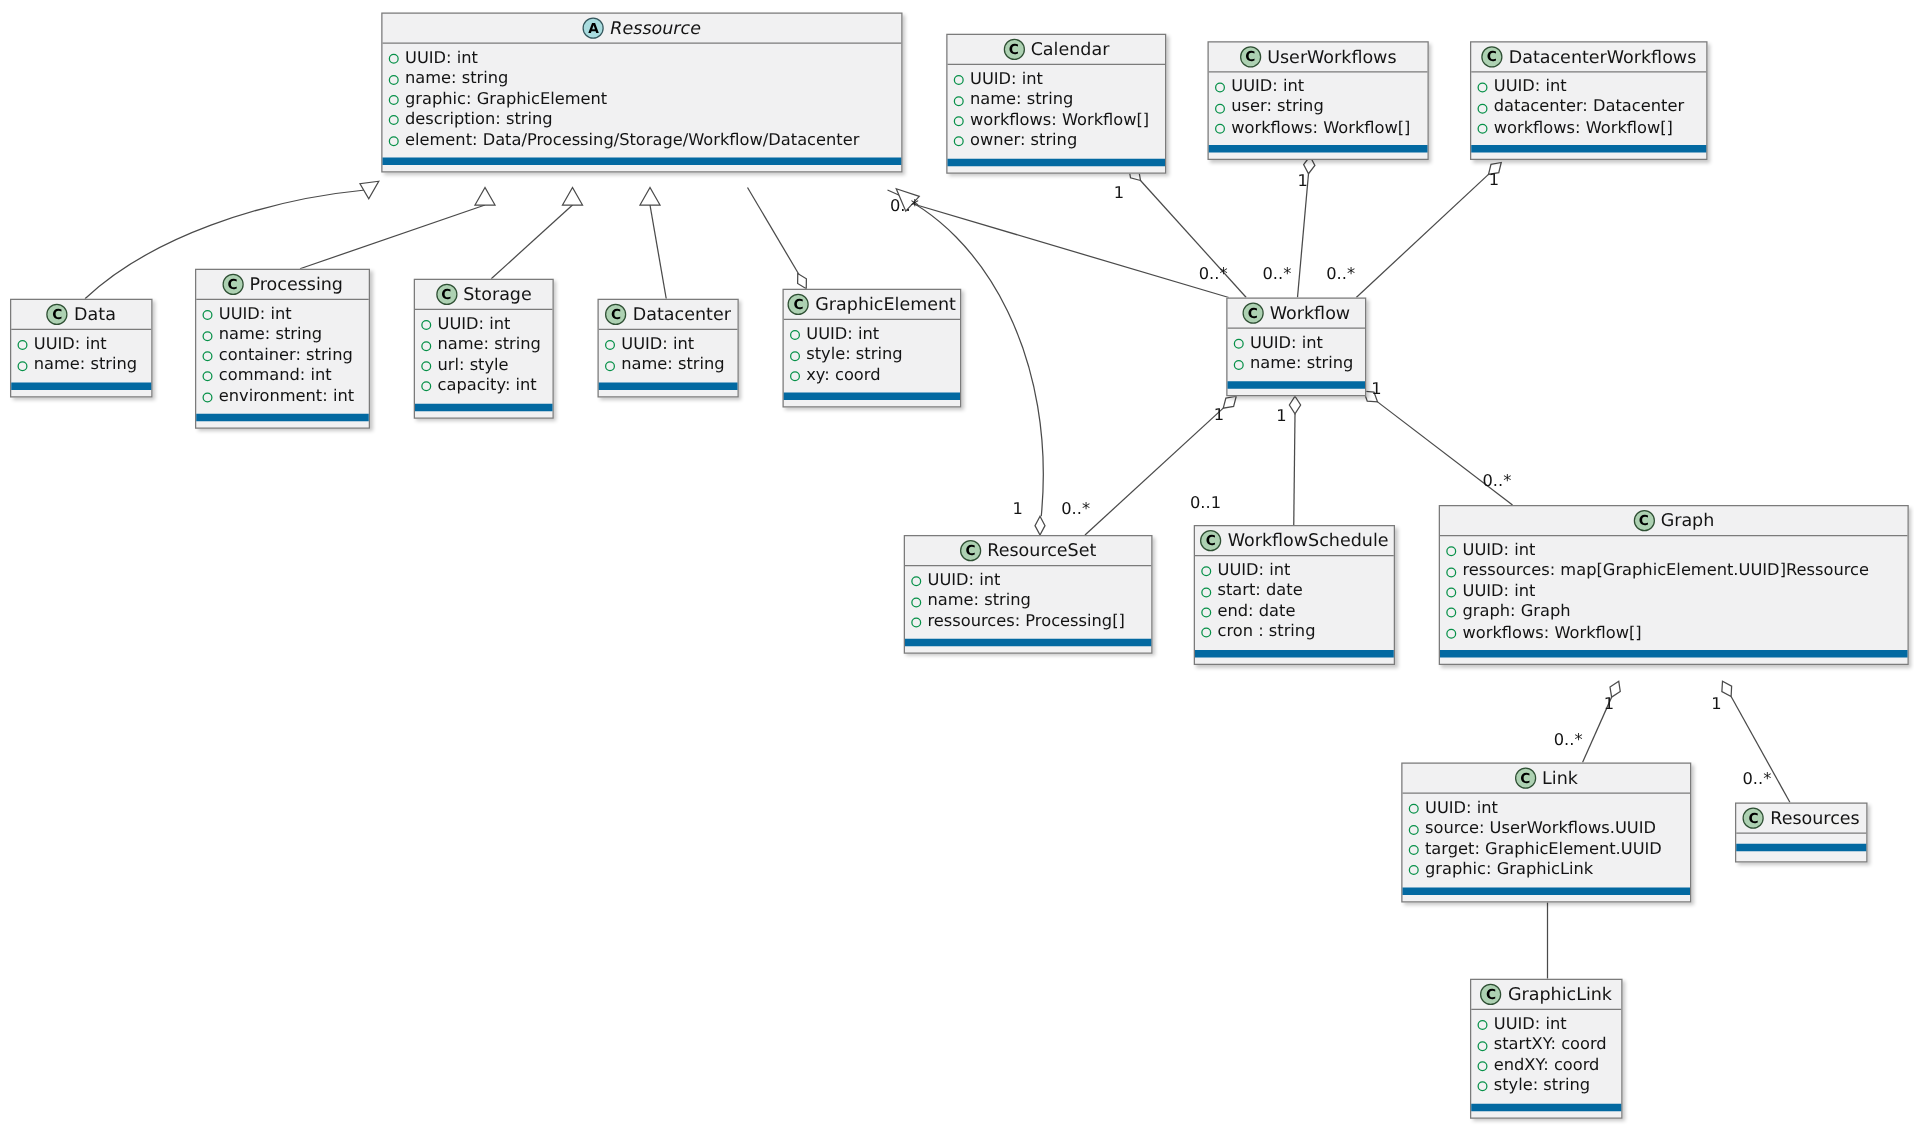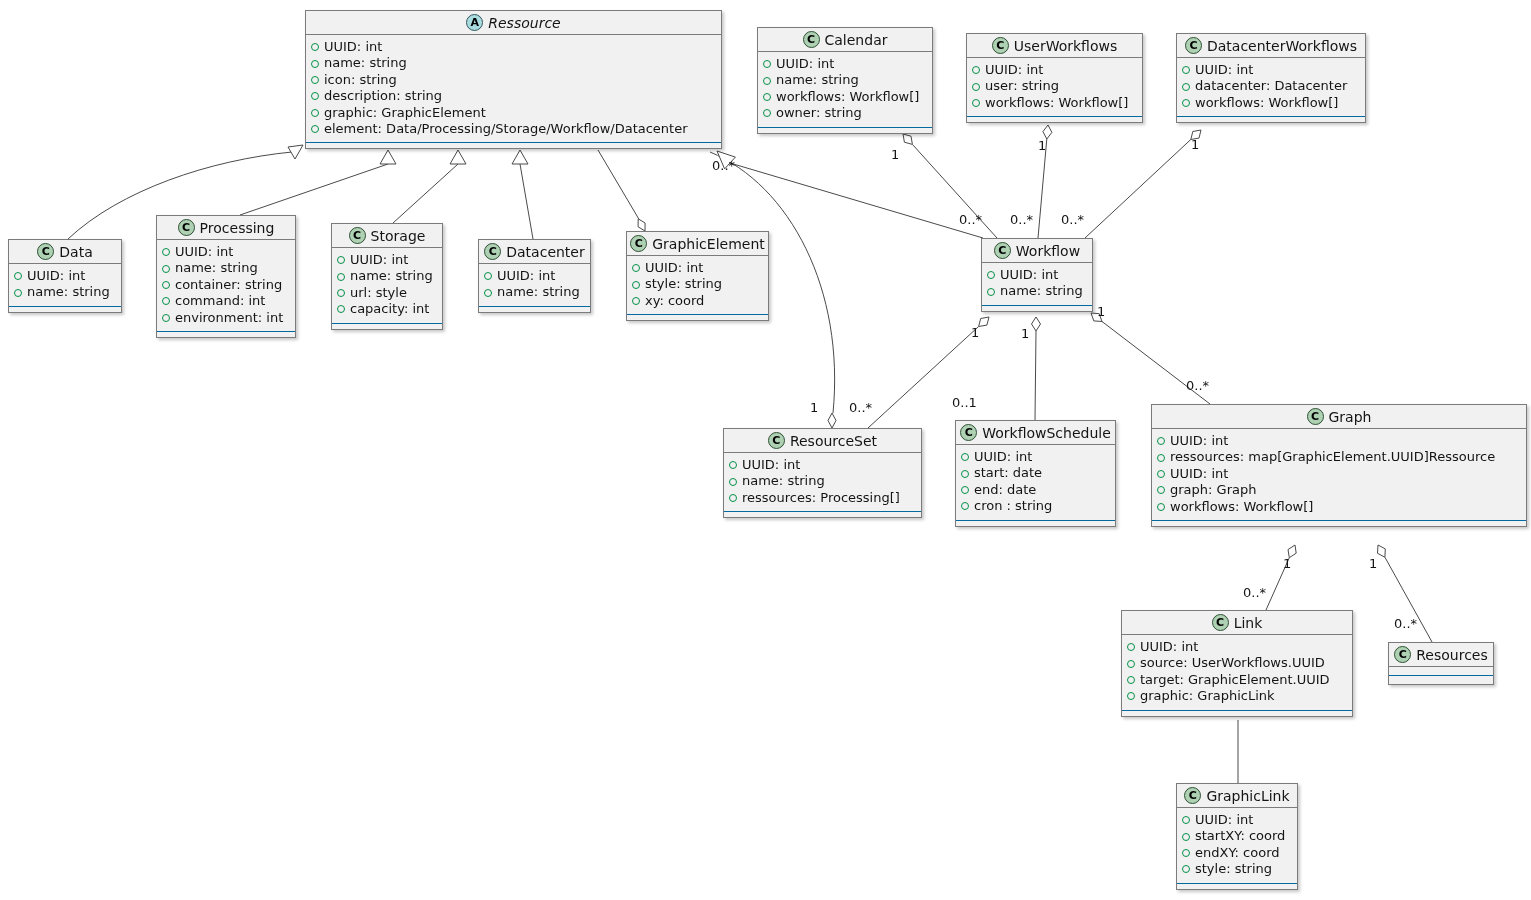--- a/index.html
+++ b/index.html
@@ -19,21 +19,21 @@
   }
   .badge {
     width:17px; height:17px; border-radius:50%; box-sizing:border-box;
     background:#ADD1B2; border:1px solid #2e4f33;
     font-weight:bold; font-size:11px; line-height:15px; text-align:center;
     flex:0 0 auto; color:#000;
   }
   .badge.abstract { background:#A9DCDF; border-color:#33565c; }
   .cname { font-size:14px; }
   .cname.italic { font-style:italic; }
-  .uml-attrs { padding:4px 5px 5px 5px; border-bottom:1px solid #0369a1; min-height:6px; }
+  .uml-attrs { padding:4px 5px 5px 5px; border-bottom:6px solid #0369a1; min-height:6px; }
   .attr { display:flex; align-items:center; gap:5px; line-height:16.4px; white-space:nowrap; }
   .dot {
     width:6px; height:6px; border-radius:50%; box-sizing:content-box;
     border:1px solid #069048; background:transparent; flex:0 0 auto;
   }
   .uml-methods { height:5px; }
   .mult { position:absolute; z-index:2; font-size:13px; color:#141414; white-space:nowrap; }
 </style>
 </head>
 <body>
@@ -89,29 +89,25 @@
     <div class="attr">
         <span class="dot"></span>
         <span>UUID: int</span>
       </div>
     <div class="attr">
         <span class="dot"></span>
         <span>name: string</span>
       </div>
     <div class="attr">
         <span class="dot"></span>
-        <span>icon: string</span>
+        <span>graphic: GraphicElement</span>
       </div>
     <div class="attr">
         <span class="dot"></span>
         <span>description: string</span>
-      </div>
-    <div class="attr">
-        <span class="dot"></span>
-        <span>graphic: GraphicElement</span>
       </div>
     <div class="attr">
         <span class="dot"></span>
         <span>element: Data/Processing/Storage/Workflow/Datacenter</span>
       </div>
   </div>
   <div class="uml-methods"></div>
 </div>
 
 <div class="uml-class" style="left:757px;top:27px;width:174px;">

